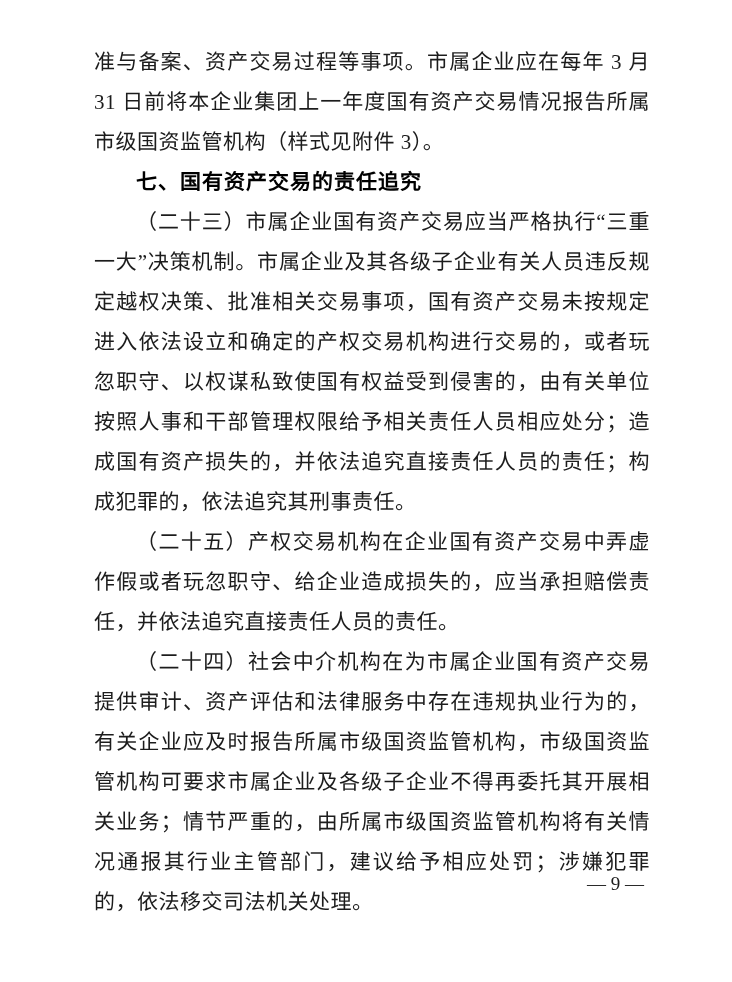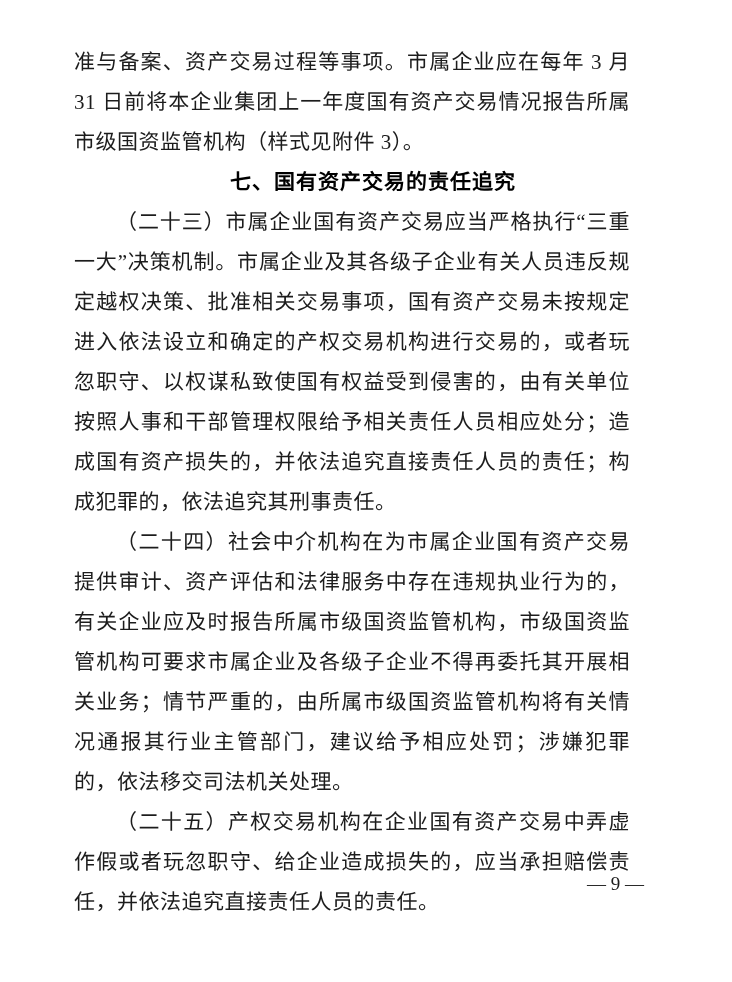--- a/index.html
+++ b/index.html
@@ -15,21 +15,21 @@
   }
   .page {
     position: relative;
     width: 732px;
     height: 982px;
     overflow: hidden;
     background: var(--page-bg, #ffffff);
   }
   .text-block {
     position: absolute;
-    left: 74px;
+    left: 94px;
     top: 42px;
     width: 556px;
     color: var(--text-color, #1c1c1c);
     font-size: 21px;
     line-height: 40px;
     text-align: justify;
     text-justify: inter-character;
     letter-spacing: 0.5px;
   }
   .text-block p {
@@ -43,21 +43,21 @@
     text-indent: 0;
   }
   .section-heading {
     margin: 0;
     padding: 0;
     font-family: "Liberation Sans", "DejaVu Sans", sans-serif;
     font-weight: 700;
     font-size: 21px;
     line-height: 40px;
     text-indent: 2em;
-    text-align: center;
+    text-align: left;
     color: var(--heading-color, #000000);
     letter-spacing: 1px;
   }
   .page-number {
     position: absolute;
     top: 872px;
     right: 88px;
     font-size: 19px;
     line-height: 24px;
     color: var(--text-color, #1c1c1c);
@@ -66,17 +66,17 @@
   }
 </style>
 </head>
 <body>
 
 <div class="page">
   <div class="text-block">
     <p class="continuation">准与备案、资产交易过程等事项。市属企业应在每年 3 月 31 日前将本企业集团上一年度国有资产交易情况报告所属市级国资监管机构（样式见附件 3）。</p>
     <h2 class="section-heading">七、国有资产交易的责任追究</h2>
     <p class="indent">（二十三）市属企业国有资产交易应当严格执行“三重一大”决策机制。市属企业及其各级子企业有关人员违反规定越权决策、批准相关交易事项，国有资产交易未按规定进入依法设立和确定的产权交易机构进行交易的，或者玩忽职守、以权谋私致使国有权益受到侵害的，由有关单位按照人事和干部管理权限给予相关责任人员相应处分；造成国有资产损失的，并依法追究直接责任人员的责任；构成犯罪的，依法追究其刑事责任。</p>
+    <p class="indent">（二十五）产权交易机构在企业国有资产交易中弄虚作假或者玩忽职守、给企业造成损失的，应当承担赔偿责任，并依法追究直接责任人员的责任。</p>
     <p class="indent">（二十四）社会中介机构在为市属企业国有资产交易提供审计、资产评估和法律服务中存在违规执业行为的，有关企业应及时报告所属市级国资监管机构，市级国资监管机构可要求市属企业及各级子企业不得再委托其开展相关业务；情节严重的，由所属市级国资监管机构将有关情况通报其行业主管部门，建议给予相应处罚；涉嫌犯罪的，依法移交司法机关处理。</p>
-    <p class="indent">（二十五）产权交易机构在企业国有资产交易中弄虚作假或者玩忽职守、给企业造成损失的，应当承担赔偿责任，并依法追究直接责任人员的责任。</p>
   </div>
   <div class="page-number">— 9 —</div>
 </div>
 
 </body></html>

